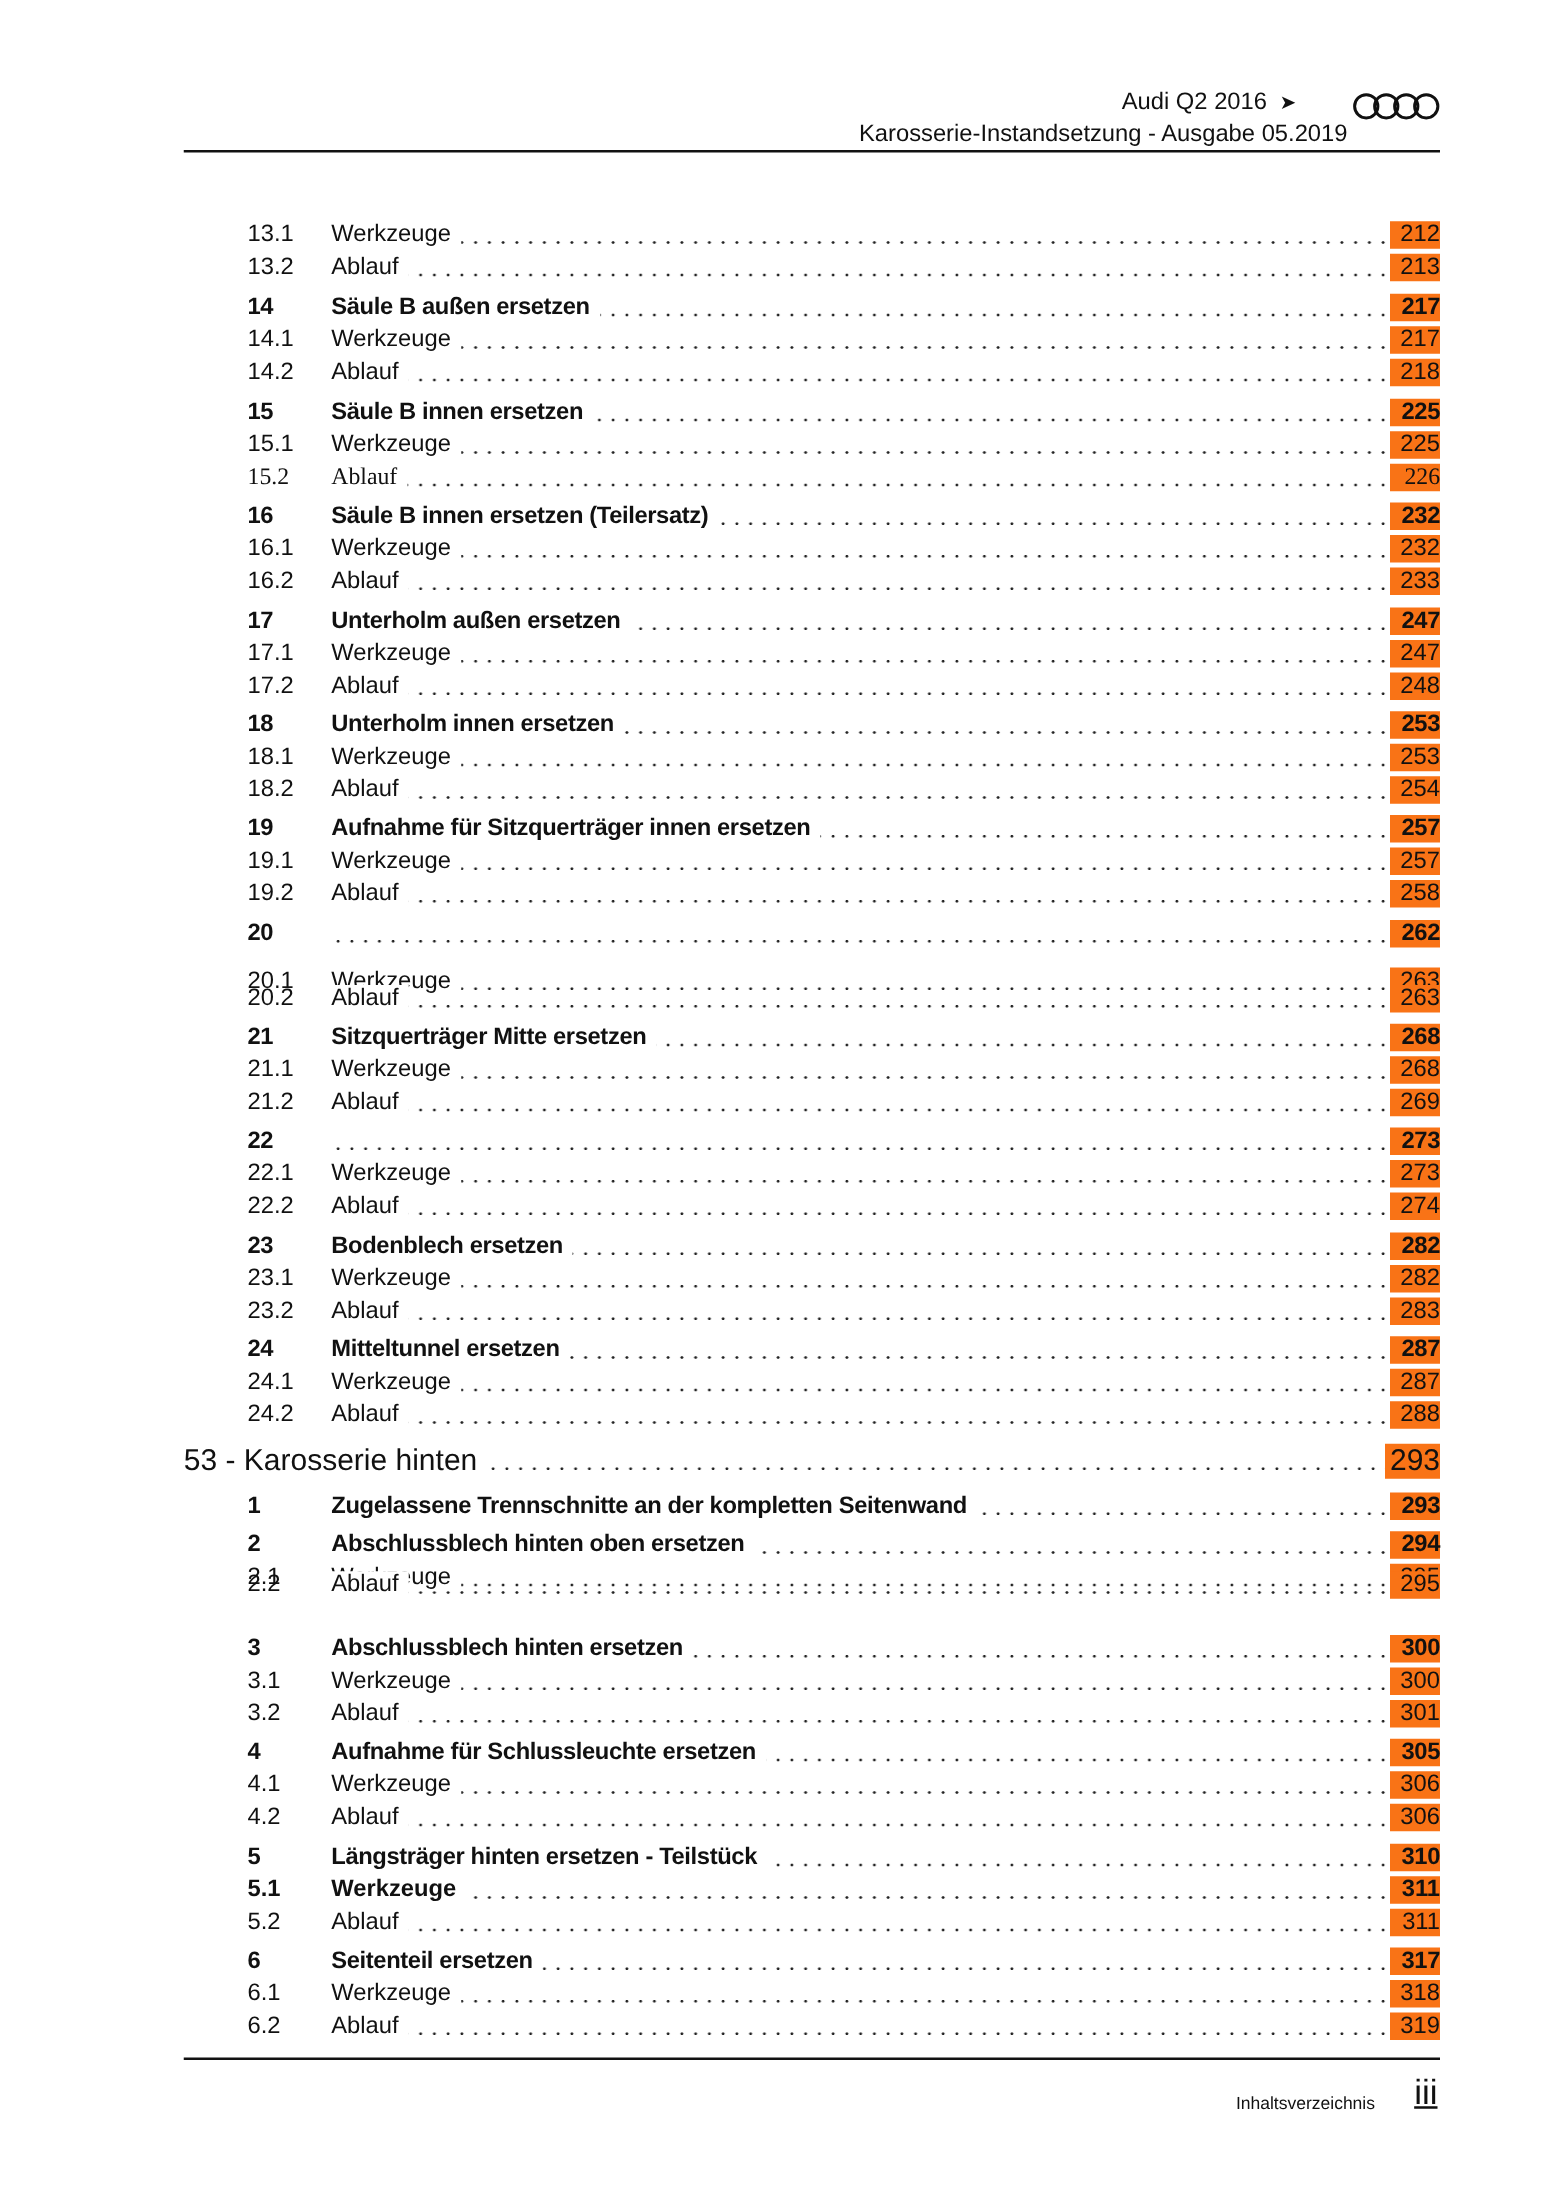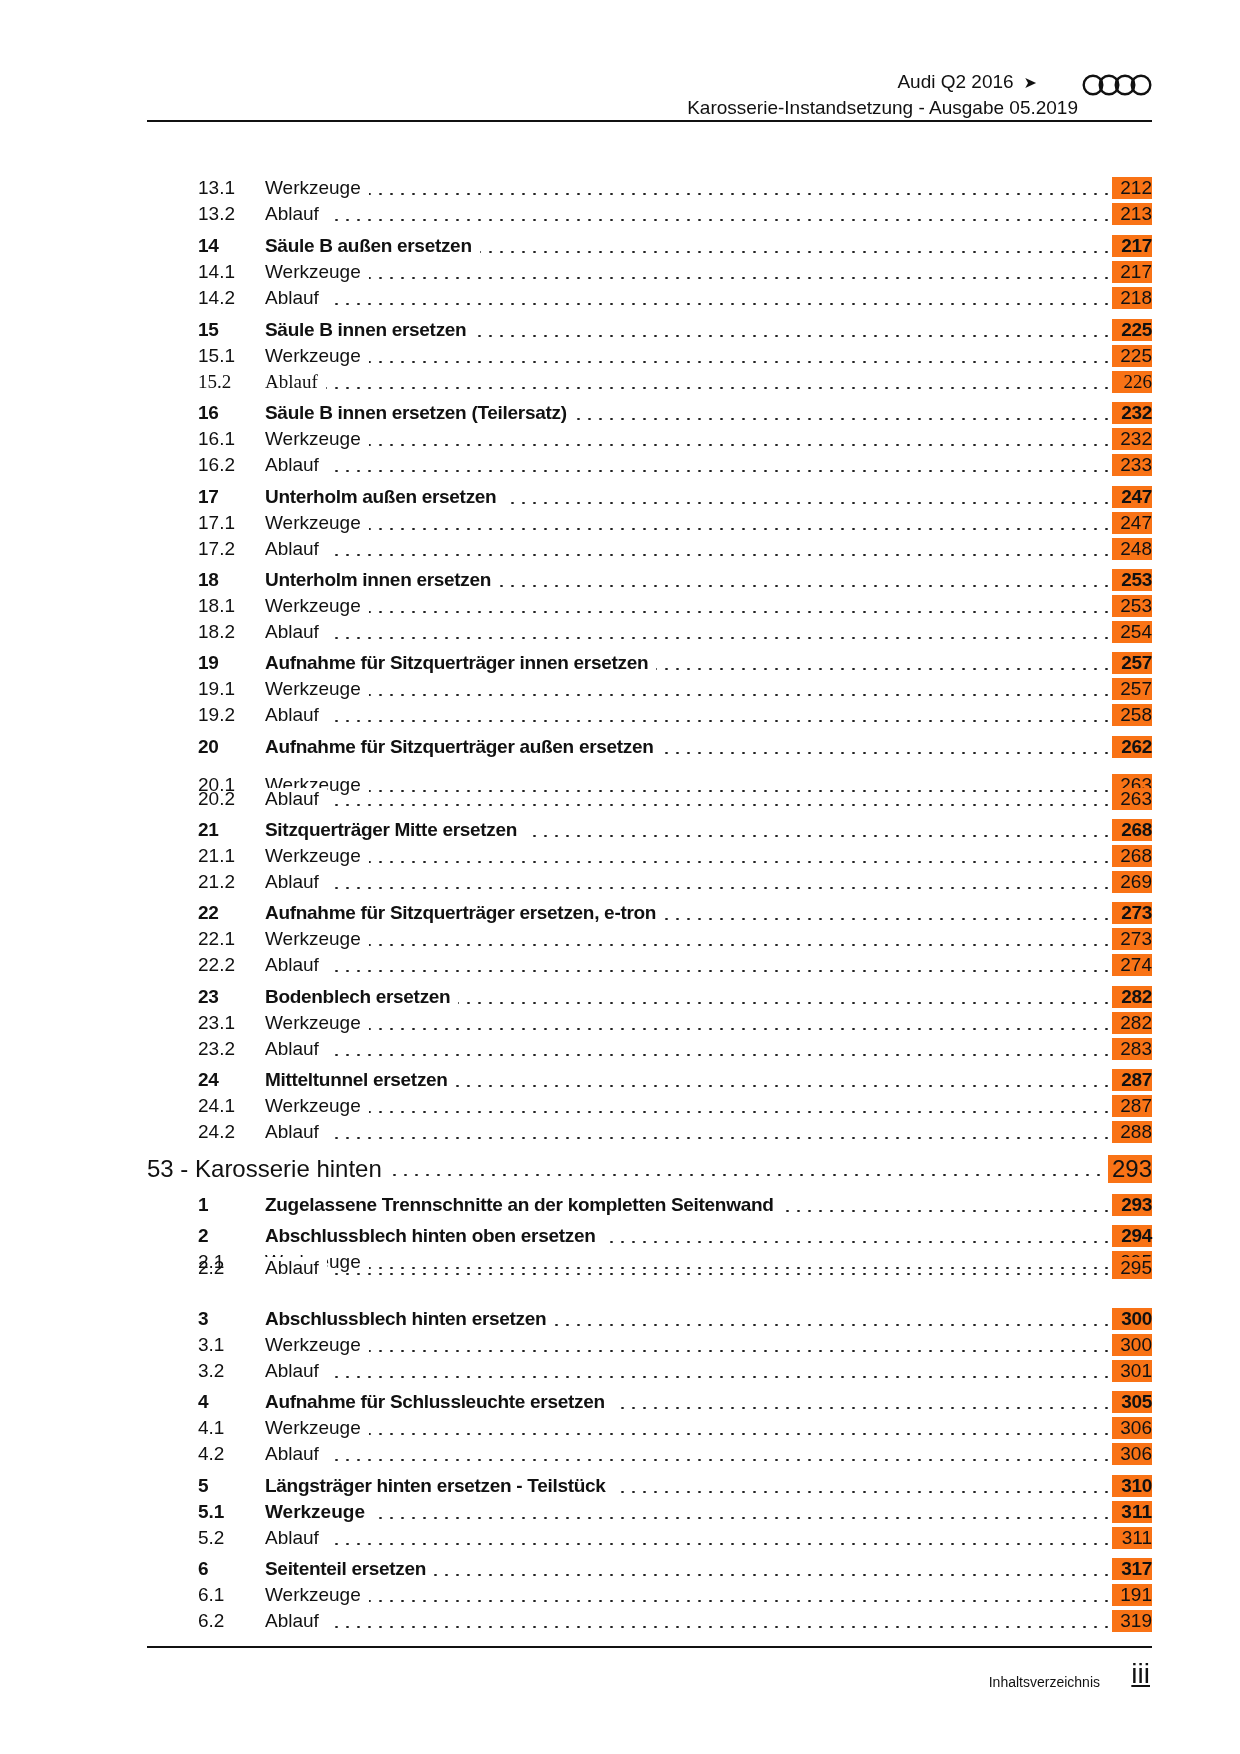--- a/index.html
+++ b/index.html
@@ -160,21 +160,20 @@
     </div>
     <div class="row sub" style="top: 703px;">
       <span class="dots"></span>
       <span class="num">19.2</span>
       <span class="title">Ablauf</span>
       <span class="page">258</span>
     </div>
     <div class="row major" style="top: 735px;">
       <span class="dots"></span>
       <span class="num">20</span>
-      <span class="title">Aufnahme für Sitzquerträger außen ersetzen</span>
       <span class="page">262</span>
     </div>
     <div class="row sub" style="top: 761px; margin-top: 12px;">
       <span class="dots"></span>
       <span class="num">20.1</span>
       <span class="title">Werkzeuge</span>
       <span class="page">263</span>
     </div>
     <div class="row sub" style="top: 787px;">
       <span class="dots"></span>
@@ -196,21 +195,20 @@
     </div>
     <div class="row sub" style="top: 870px;">
       <span class="dots"></span>
       <span class="num">21.2</span>
       <span class="title">Ablauf</span>
       <span class="page">269</span>
     </div>
     <div class="row major" style="top: 901px;">
       <span class="dots"></span>
       <span class="num">22</span>
-      <span class="title">Aufnahme für Sitzquerträger ersetzen, e-tron</span>
       <span class="page">273</span>
     </div>
     <div class="row sub" style="top: 927px;">
       <span class="dots"></span>
       <span class="num">22.1</span>
       <span class="title">Werkzeuge</span>
       <span class="page">273</span>
     </div>
     <div class="row sub" style="top: 953px;">
       <span class="dots"></span>
@@ -340,21 +338,21 @@
     <div class="row major" style="top: 1557px;">
       <span class="dots"></span>
       <span class="num">6</span>
       <span class="title">Seitenteil ersetzen</span>
       <span class="page">317</span>
     </div>
     <div class="row sub" style="top: 1583px;">
       <span class="dots"></span>
       <span class="num">6.1</span>
       <span class="title">Werkzeuge</span>
-      <span class="page">191</span>
+      <span class="page">318</span>
     </div>
     <div class="row sub" style="top: 1609px;">
       <span class="dots"></span>
       <span class="num">6.2</span>
       <span class="title">Ablauf</span>
       <span class="page">319</span>
     </div>
   </div>
 
 <div class="footer">

